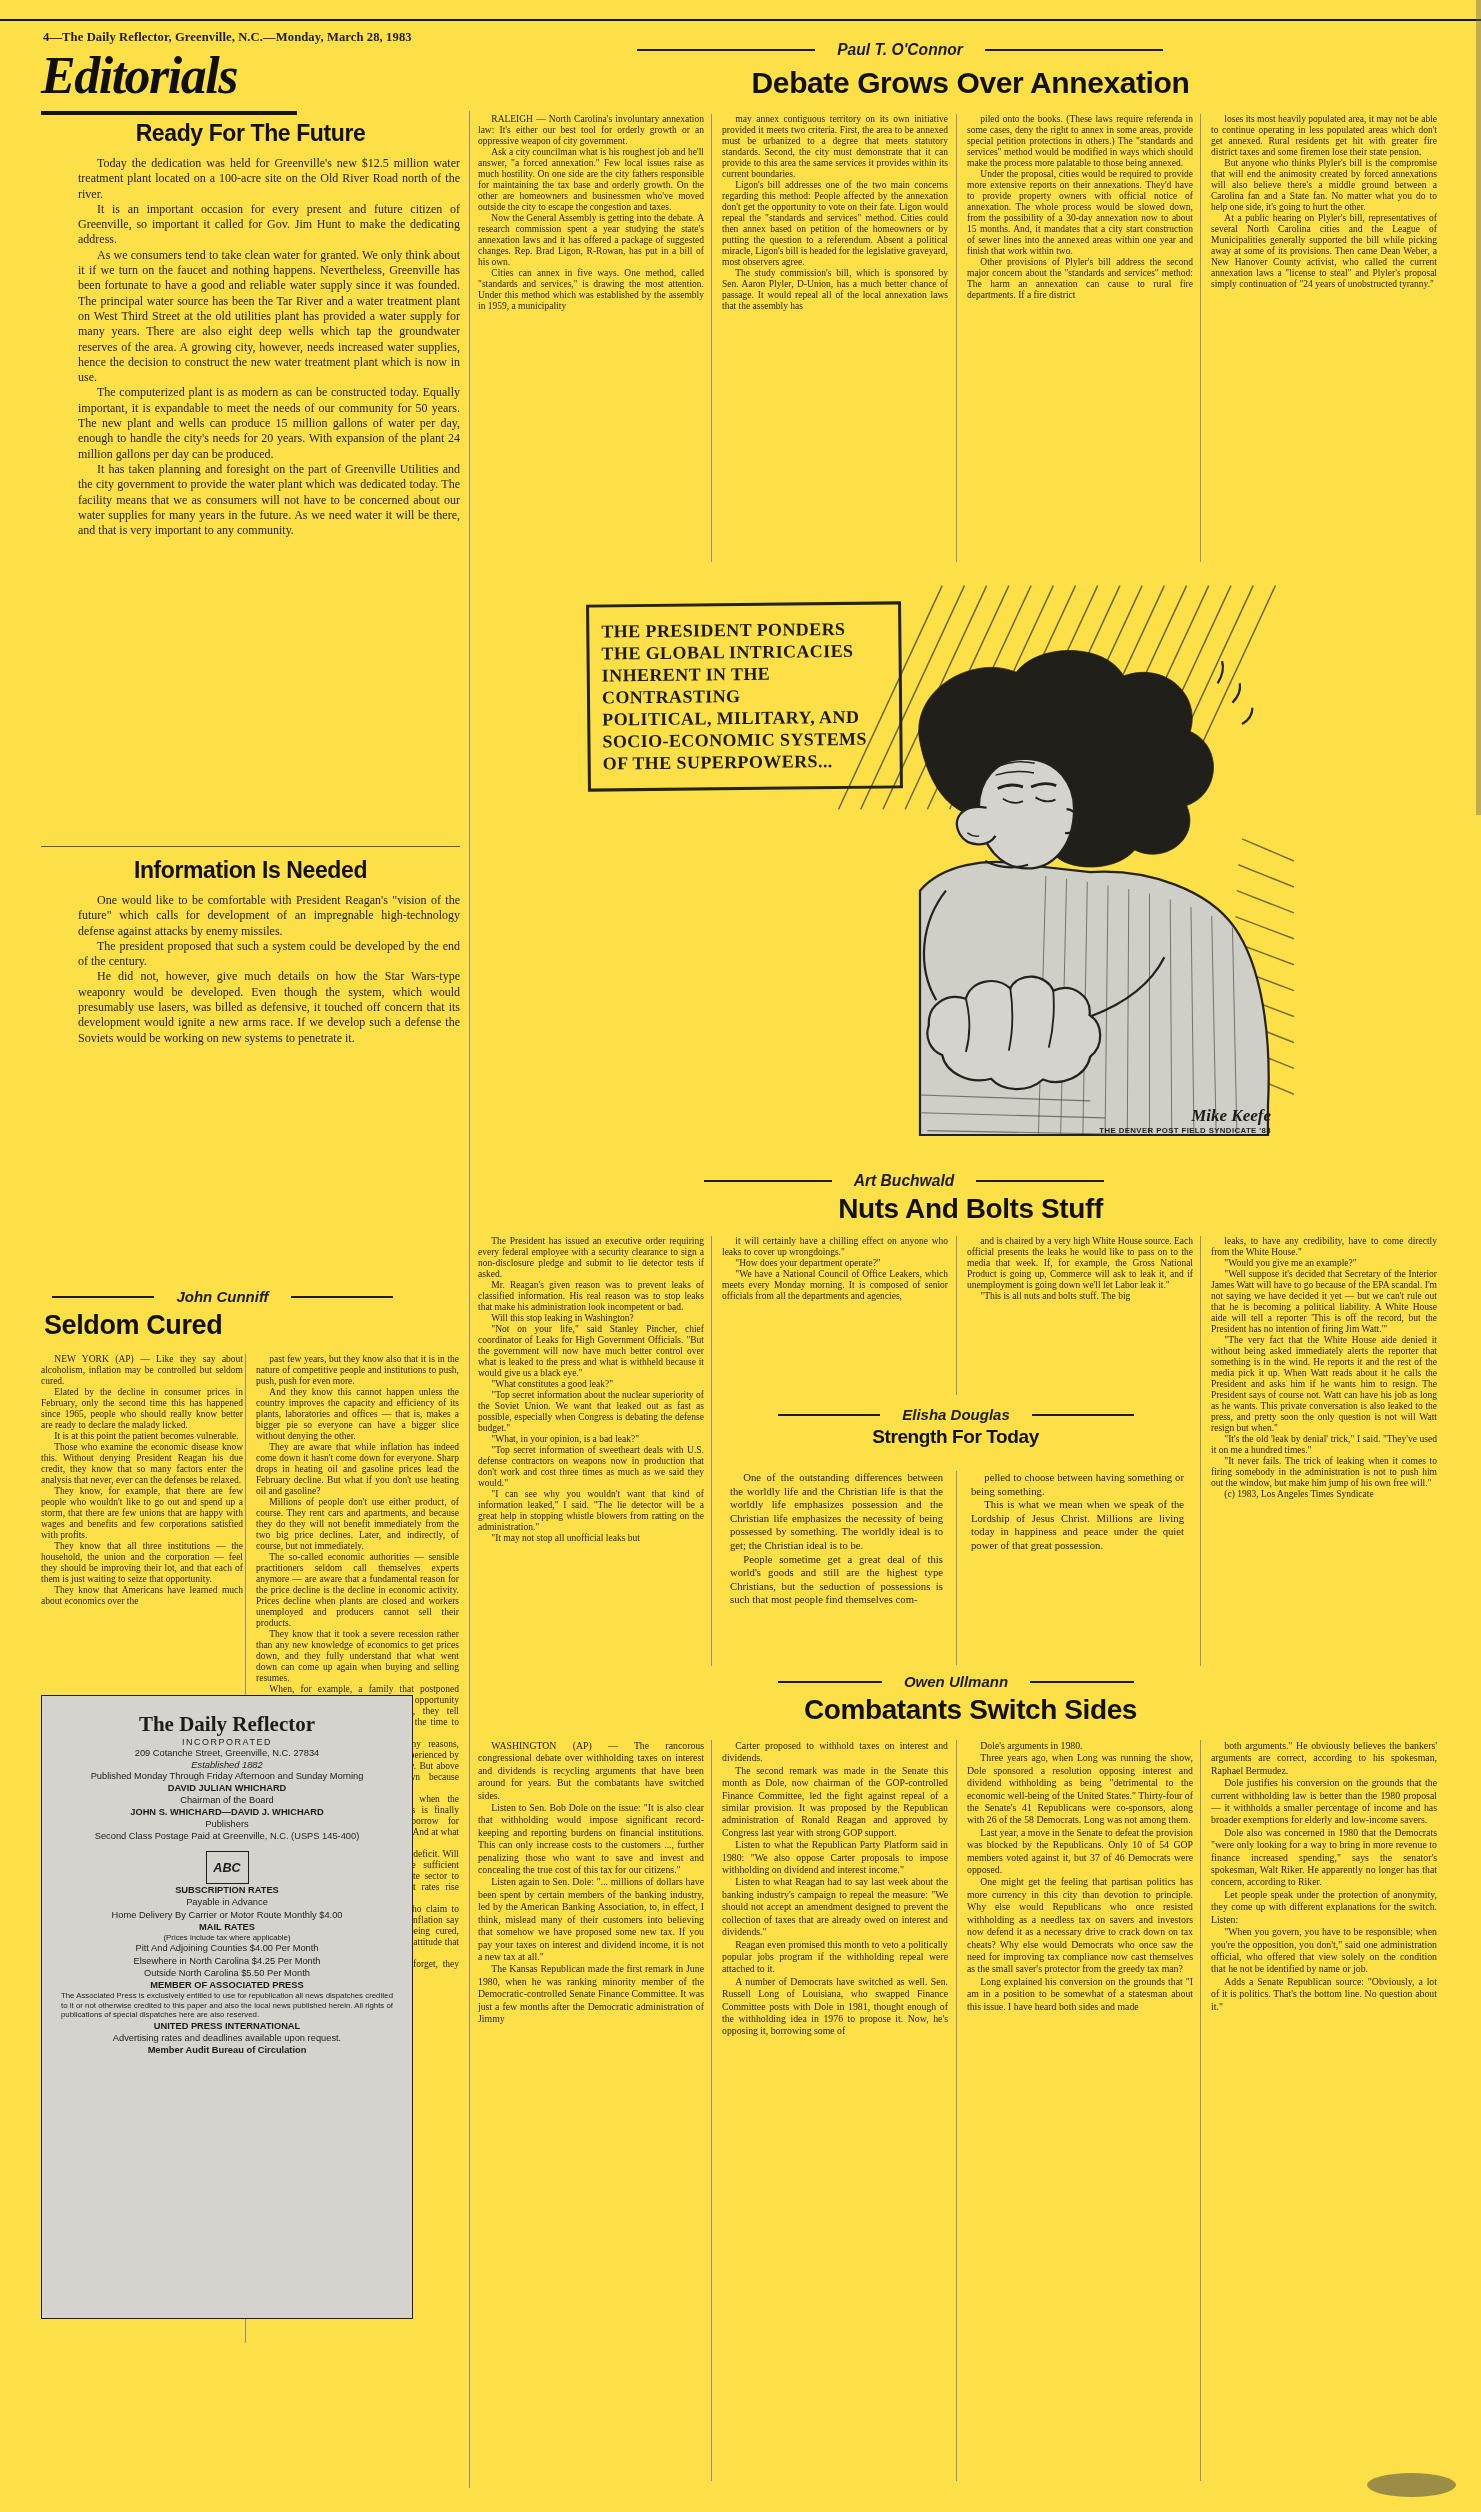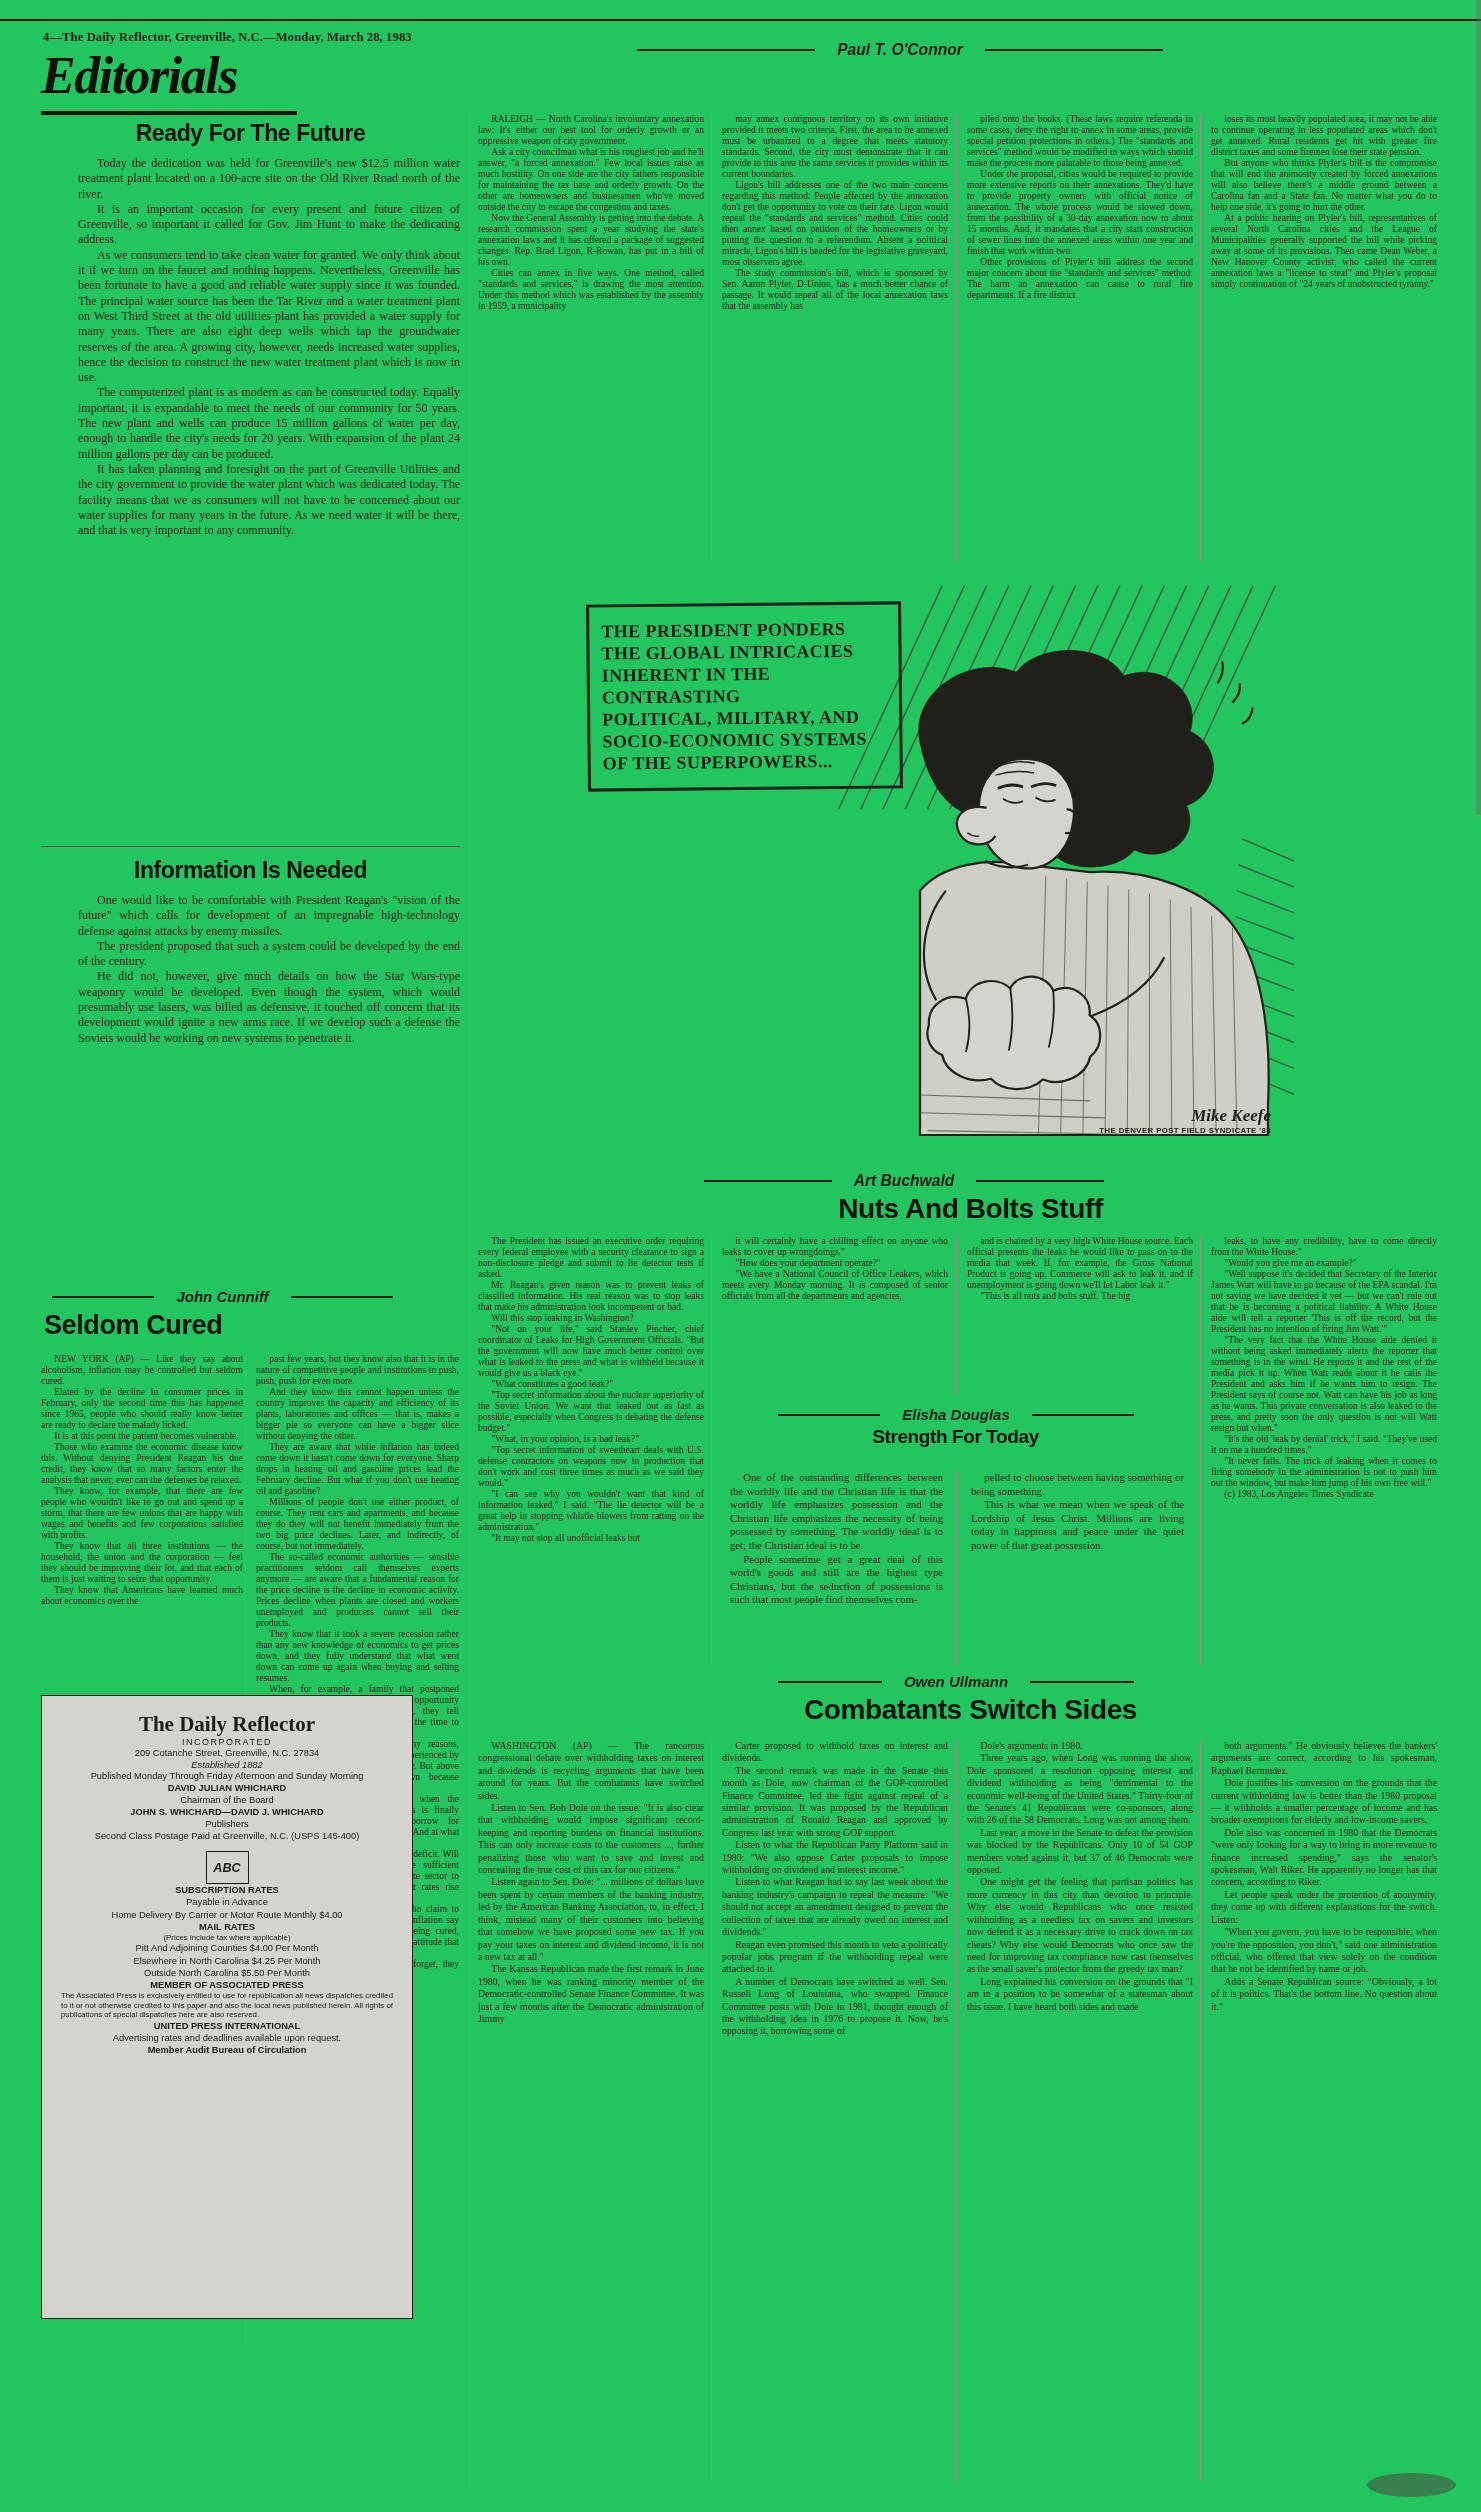--- a/index.html
+++ b/index.html
@@ -1,17 +1,17 @@
 <!DOCTYPE html>
 <html lang="en" style="font-size:12px"><head>
 <meta charset="utf-8">
 <style>
   *{margin:0;padding:0;box-sizing:border-box;}
   body{background:#a8a7a2;font-family:"Liberation Serif",serif;}
-  .page{position:relative;width:1482px;height:2512px;background:#22c55e;color:#1d1c18;overflow:hidden;margin:0 auto;}
+  .page{position:relative;width:1482px;height:2512px;background:#fde047;color:#1d1c18;overflow:hidden;margin:0 auto;}
   .abs{position:absolute;}
   .folio{font-size:12.6px;font-weight:bold;letter-spacing:0.1px;}
   .section-script{font-family:"Liberation Serif",serif;font-style:italic;font-weight:bold;font-size:52px;letter-spacing:-1.5px;color:#0f0f0d;}
   .headline{font-family:"Liberation Sans",sans-serif;font-weight:700;text-align:center;color:#12110e;letter-spacing:-0.4px;line-height:1.05;}
   .byline{display:flex;align-items:center;gap:22px;}
   .byl-rule{flex:1;border-top:2.2px solid #1d1c18;height:0;}
   .byl-label{font-family:"Liberation Sans",sans-serif;font-weight:bold;font-style:italic;font-size:15.6px;white-space:nowrap;}
   .coltext{text-align:justify;overflow:hidden;-webkit-hyphens:auto;hyphens:auto;}
   .coltext p{margin:0;text-indent:13.3px;}
   .body-sm{font-size:9.5px;line-height:11px;}
@@ -135,20 +135,21 @@
         <p class="mh-small">Advertising rates and deadlines available upon request.</p>
         <p class="mh-bold">Member Audit Bureau of Circulation</p>
       </div>
   </div>
 
   <div class="abs byline" style="left:637px;top:41px;width:526px;">
     <span class="byl-rule"></span>
     <span class="byl-label">Paul T. O'Connor</span>
     <span class="byl-rule"></span>
   </div>
+  <h2 class="abs headline" style="left:478px;top:67px;width:985px;font-size:30px;">Debate Grows Over Annexation</h2>
   <div class="abs coltext body-sm" style="left:478px;top:114px;width:226px;height:453px;">
       <p>RALEIGH — North Carolina's involuntary annexation law: It's either our best tool for orderly growth or an oppressive weapon of city government.</p>
       <p>Ask a city councilman what is his roughest job and he'll answer, "a forced annexation." Few local issues raise as much hostility. On one side are the city fathers responsible for maintaining the tax base and orderly growth. On the other are homeowners and businessmen who've moved outside the city to escape the congestion and taxes.</p>
       <p>Now the General Assembly is getting into the debate. A research commission spent a year studying the state's annexation laws and it has offered a package of suggested changes. Rep. Brad Ligon, R-Rowan, has put in a bill of his own.</p>
       <p>Cities can annex in five ways. One method, called "standards and services," is drawing the most attention. Under this method which was established by the assembly in 1959, a municipality</p>
     </div>
   <div class="abs coltext body-sm" style="left:722px;top:114px;width:226px;height:453px;">
       <p>may annex contiguous territory on its own initiative provided it meets two criteria. First, the area to be annexed must be urbanized to a degree that meets statutory standards. Second, the city must demonstrate that it can provide to this area the same services it provides within its current boundaries.</p>
       <p>Ligon's bill addresses one of the two main concerns regarding this method: People affected by the annexation don't get the opportunity to vote on their fate. Ligon would repeal the "standards and services" method. Cities could then annex based on petition of the homeowners or by putting the question to a referendum. Absent a political miracle, Ligon's bill is headed for the legislative graveyard, most observers agree.</p>
       <p>The study commission's bill, which is sponsored by Sen. Aaron Plyler, D-Union, has a much better chance of passage. It would repeal all of the local annexation laws that the assembly has</p>

